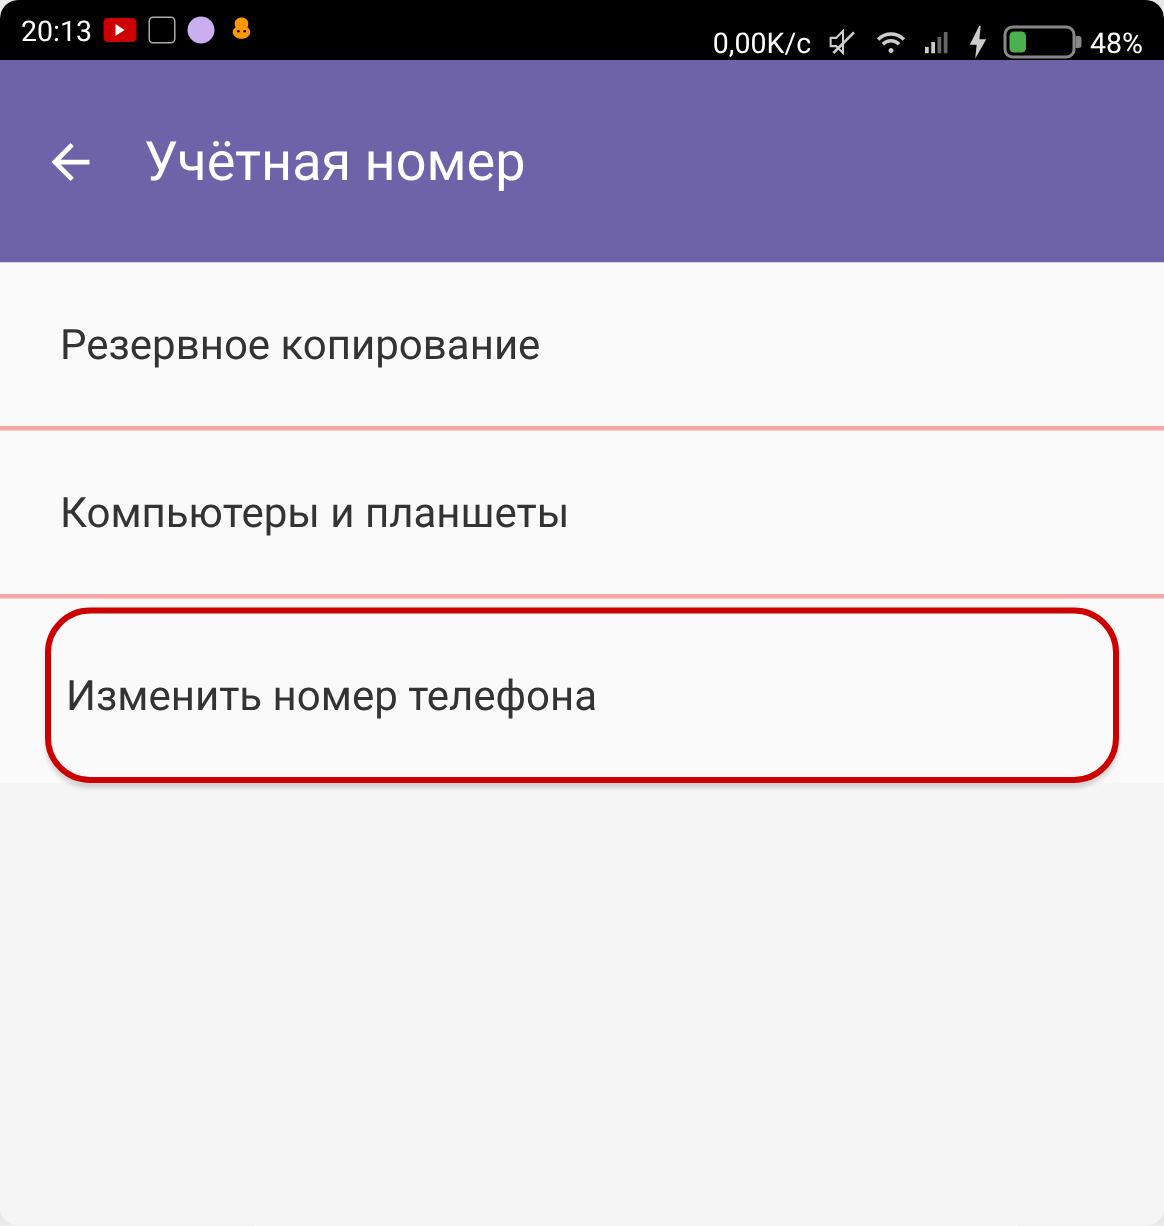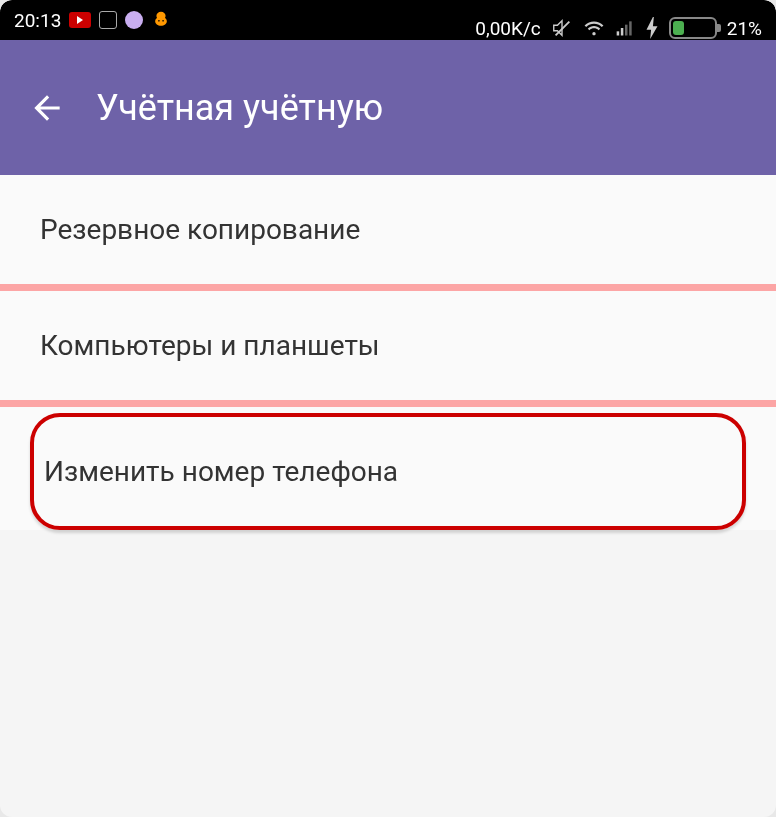--- a/index.html
+++ b/index.html
@@ -130,21 +130,21 @@
       font-size: 36px;
       font-weight: 400;
     }
     .settings-list {
       background: #fafafa;
     }
     .settings-item {
       padding: 38px 40px;
       font-size: 28px;
       color: #333;
-      border-bottom: 7px solid #fca5a5;
+      border-bottom: 3px solid #fca5a5;
       cursor: pointer;
     }
     .settings-item:last-child {
       border-bottom: none;
     }
     .highlighted-wrapper {
       padding: 0 30px;
       margin: 6px 0;
     }
     .highlighted {
@@ -208,31 +208,31 @@
       <span class="status-icon">
         <svg width="14" height="22" viewBox="0 0 12 24">
             <path fill="#ccc" d="M7 0L0 14h5l-1 10 8-14H7l1-10z"></path>
           </svg>
       </span>
       <span class="status-icon">
         <span class="battery-icon">
             <span class="battery-fill"></span>
           </span>
       </span>
-      <span>21%</span>
+      <span>48%</span>
     </div>
   </div>
 
   <div class="app-bar">
     <div class="back-arrow">
       <svg width="38" height="38" viewBox="0 0 24 24">
           <path fill="#fff" d="M20 11H7.8l5.6-5.6L12 4l-8 8 8 8 1.4-1.4L7.8 13H20v-2z"></path>
         </svg>
     </div>
-    <div class="app-title">Учётная учётную</div>
+    <div class="app-title">Учётная номер</div>
   </div>
 
   <div class="settings-list">
     <div class="settings-item">
       <span>Резервное копирование</span>
     </div>
     <div class="settings-item">
       <span>Компьютеры и планшеты</span>
     </div>
     <div class="highlighted-wrapper">

